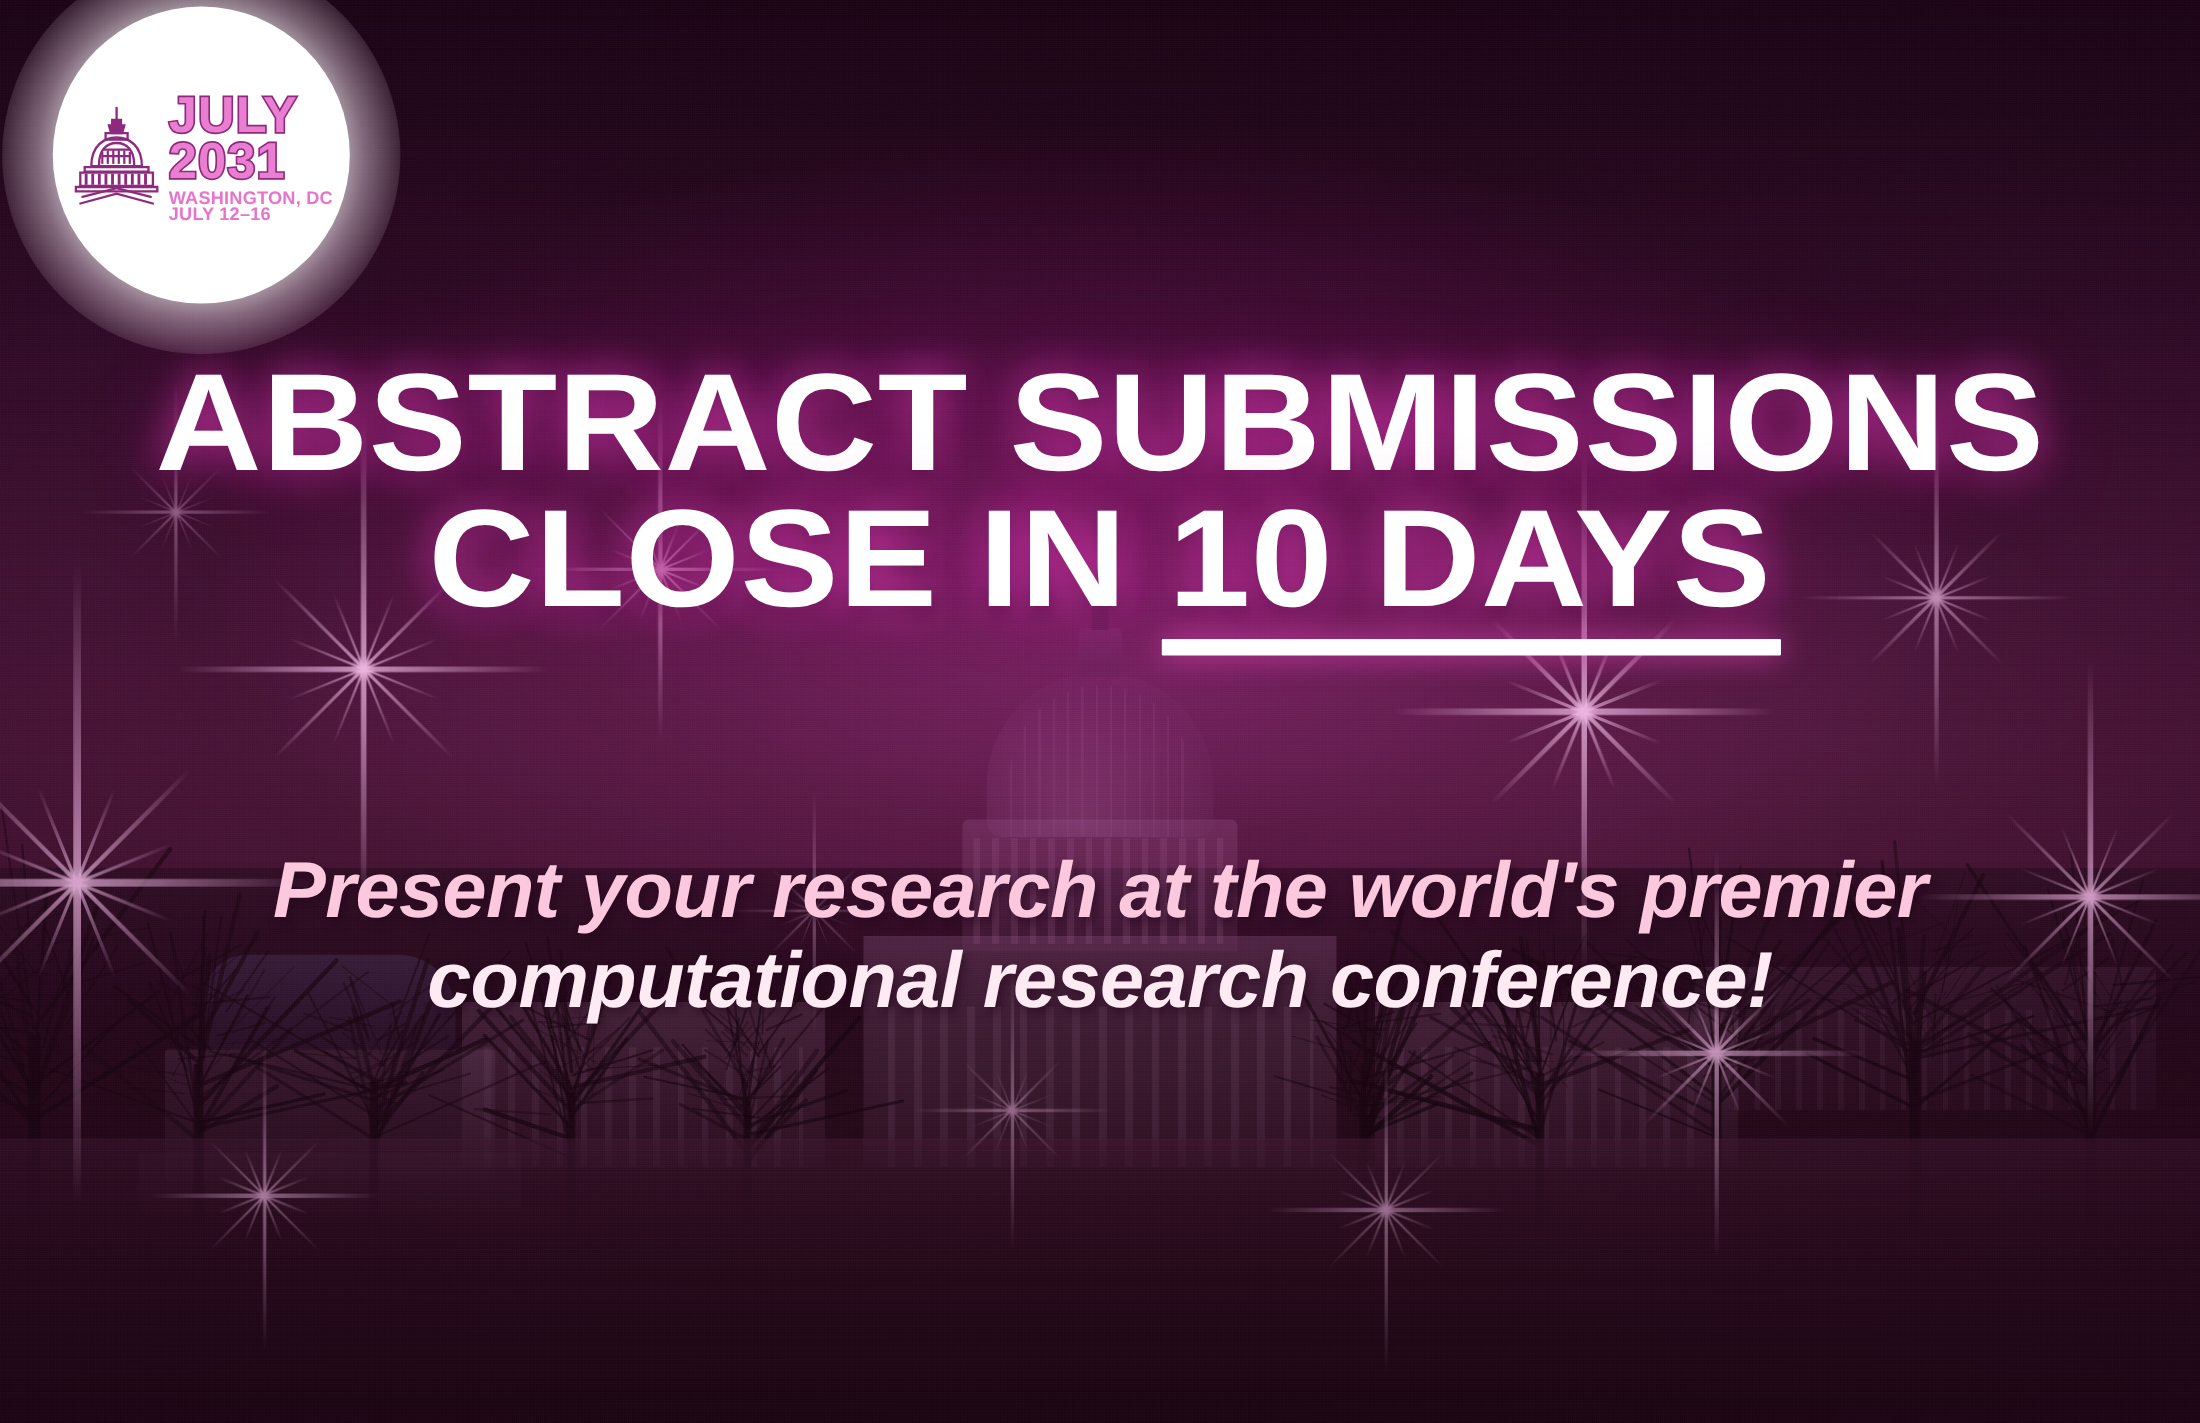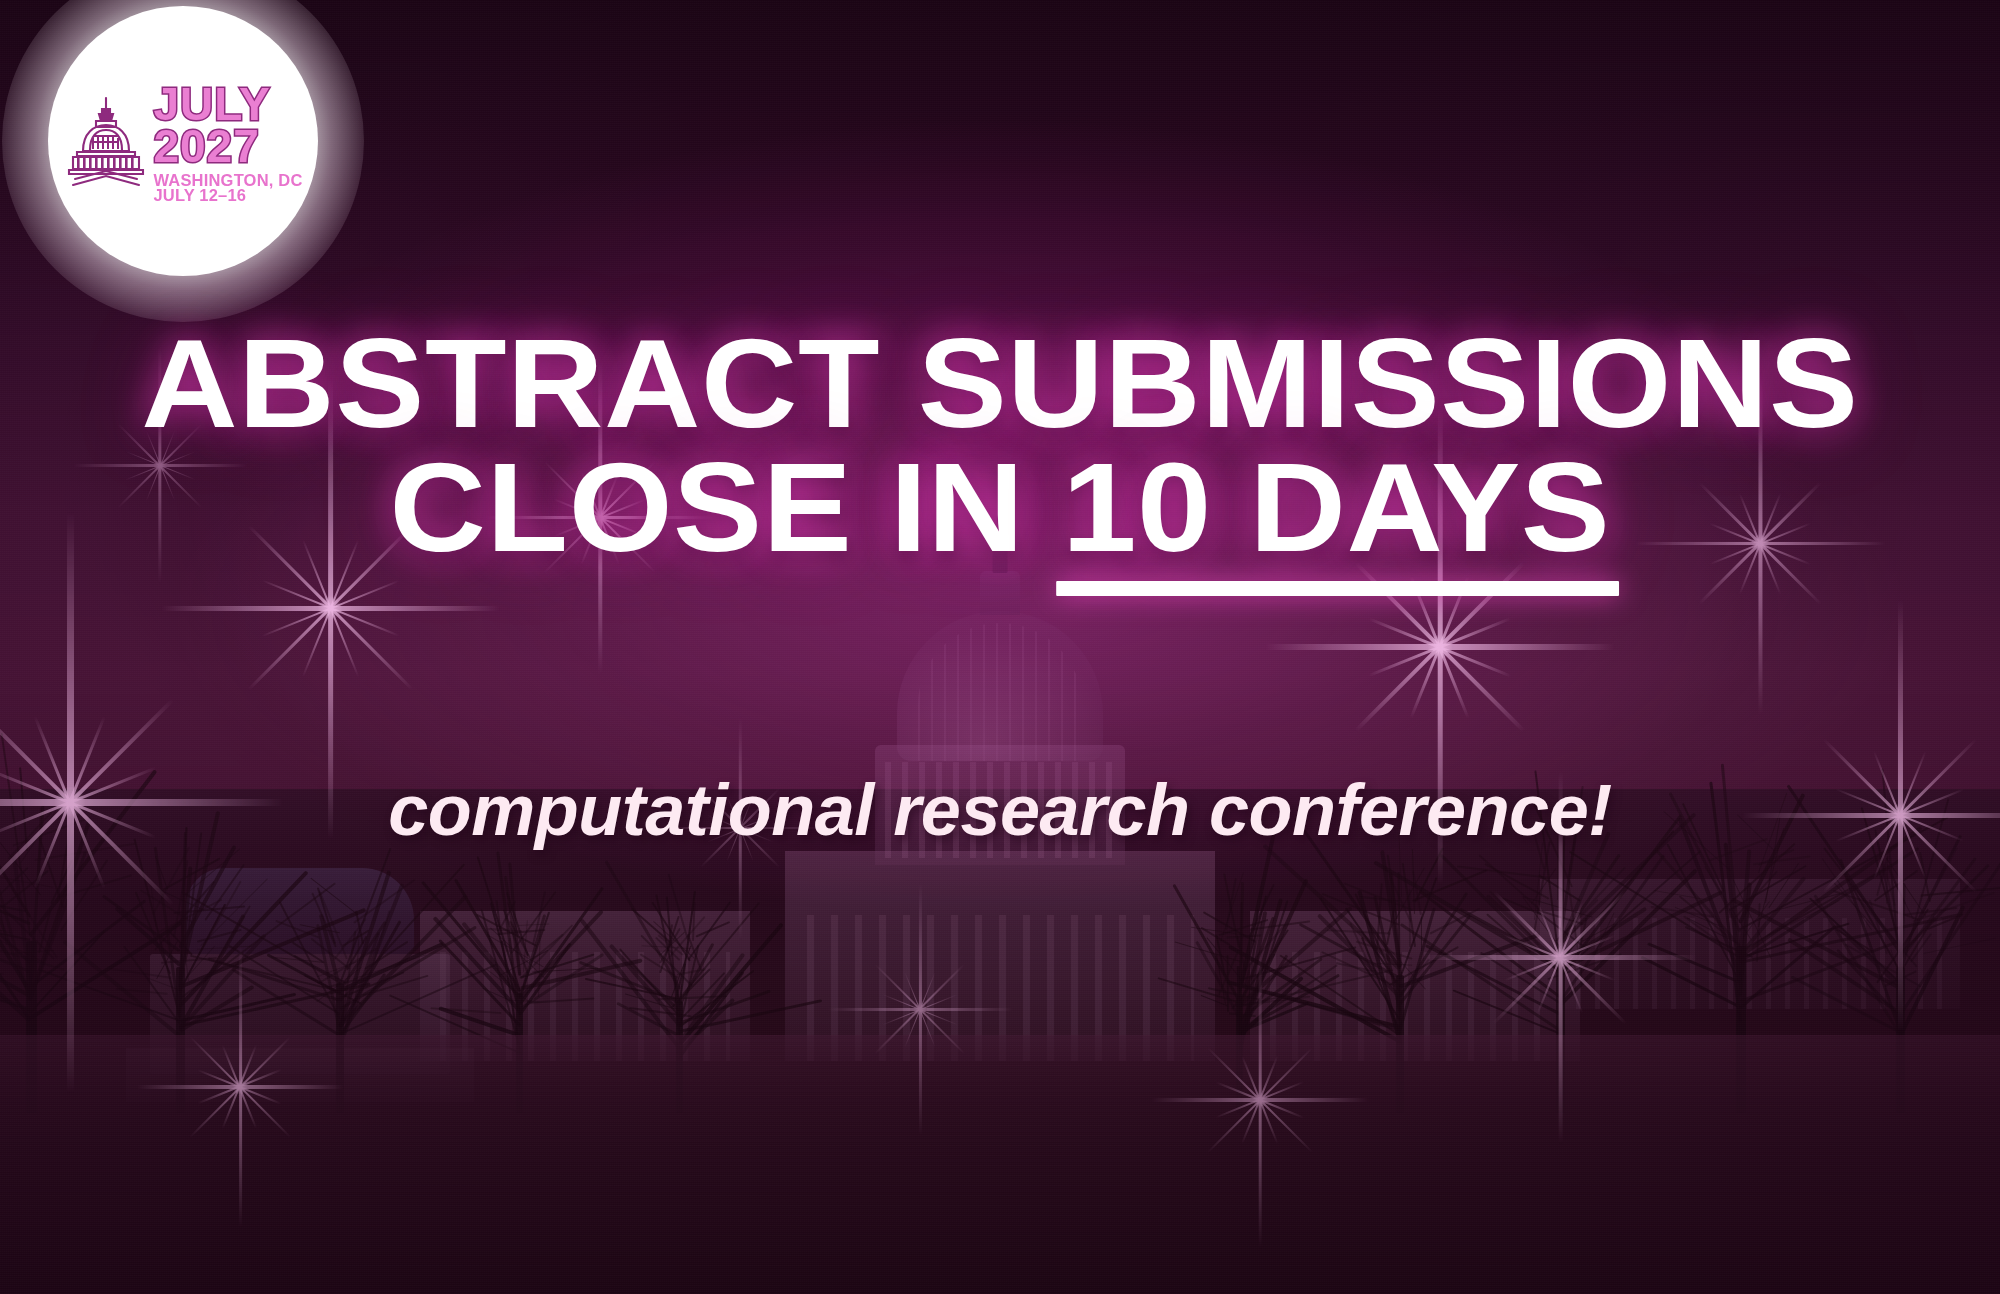--- a/index.html
+++ b/index.html
@@ -988,33 +988,34 @@
               <rect x="29" y="43" width="2" height="11"></rect>
               <rect x="34" y="42" width="2" height="12"></rect>
               <rect x="39" y="41.5" width="2" height="12.5"></rect>
               <rect x="44" y="41.5" width="2" height="12.5"></rect>
               <rect x="49" y="42" width="2" height="12"></rect>
               <rect x="54" y="43" width="2" height="11"></rect>
             </g>
           </svg>
           <div class="logo-text">
             <span class="logo-ismb">JULY</span>
-            <span class="logo-year">2027</span>
+            <span class="logo-year">2031</span>
             <span class="logo-city">WASHINGTON, DC</span>
             <span class="logo-dates">JULY 12–16</span>
           </div>
         </div>
       </div>
     </div>
 
 
     <div class="headline">
       <span class="hl-line l1">ABSTRACT SUBMISSIONS</span>
       <span class="hl-line l2"><span>CLOSE IN </span><span class="hl-underline">10 DAYS</span></span>
     </div>
 
     <div class="tagline">
+      <span class="t1">Present your research at the world's premier</span>
       <span class="t2">computational research conference!</span>
     </div>
 
 
   </div>
 </div>
 
 </body></html>

